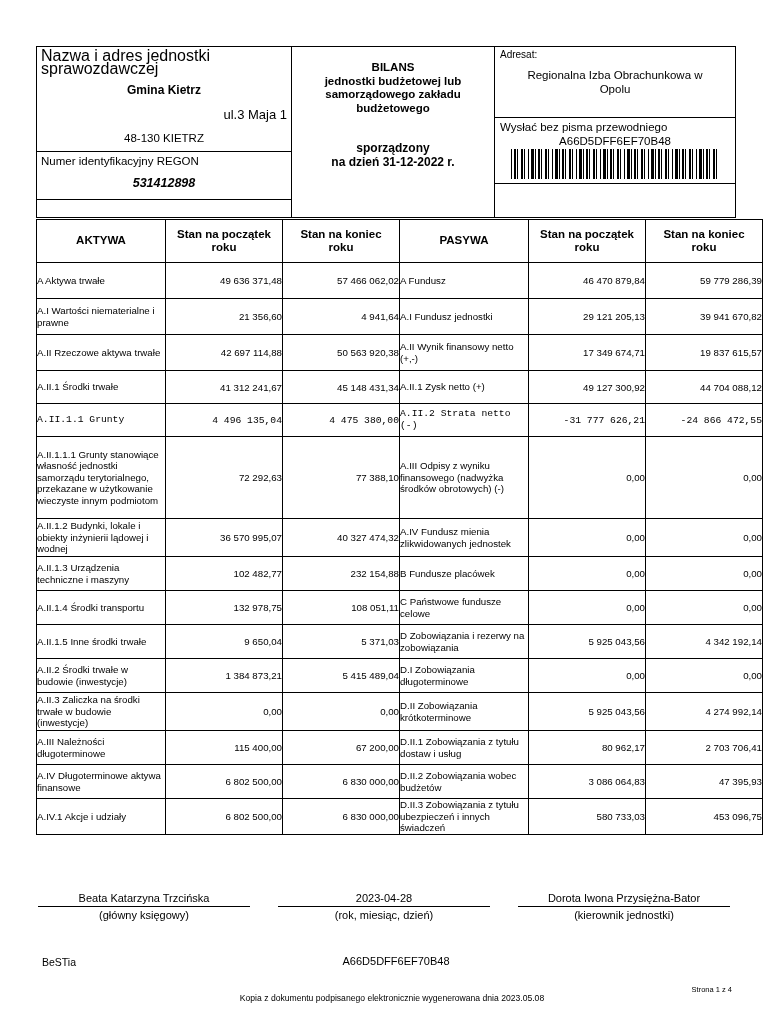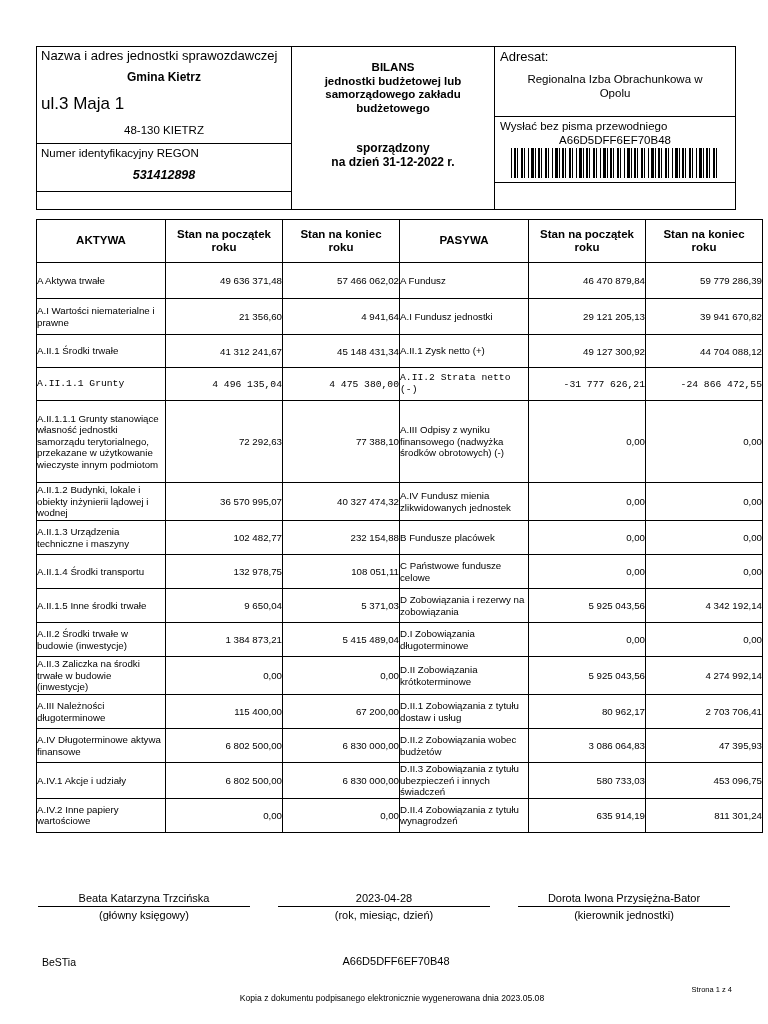--- a/index.html
+++ b/index.html
@@ -39,33 +39,33 @@
   table.header-table td {
     border: 1.3px solid #000;
     vertical-align: top;
     padding: 0;
   }
   .hdr-unit      { width: 254px; }
   .hdr-title     { width: 202px; }
   .hdr-addr      { width: 240px; }
 
   .unit-label {
-    font-size: 13px;
+    font-size: 16px;
     padding: 2px 3px 0 4px;
     line-height: 13px;
   }
   .unit-name {
     text-align: center;
     font-weight: bold;
     font-size: 12px;
     padding: 8px 4px 0 4px;
   }
   .unit-street {
-    text-align: left;
-    font-size: 17px;
+    text-align: right;
+    font-size: 13px;
     padding: 10px 4px 0 4px;
   }
   .unit-city {
     text-align: center;
     font-size: 11.5px;
     padding: 10px 4px 7px 4px;
   }
   .regon-label {
     font-size: 11.5px;
     padding: 2px 3px 0 4px;
@@ -88,21 +88,21 @@
     padding: 14px 6px 0 6px;
   }
   .title-sub {
     text-align: center;
     font-weight: bold;
     font-size: 12px;
     line-height: 14px;
     padding: 26px 6px 10px 6px;
   }
   .addr-label {
-    font-size: 13px;
+    font-size: 10px;
     padding: 2px 3px 0 5px;
   }
   .addr-value {
     text-align: center;
     font-size: 11.5px;
     line-height: 14px;
     padding: 8px 10px 10px 10px;
   }
   .send-label {
     font-size: 11.5px;
@@ -312,20 +312,28 @@
             <td class="cell-num">59 779 286,39</td>
           </tr>
           <tr style="height: 36px;">
             <td class="cell-label">A.I Wartości niematerialne i prawne</td>
             <td class="cell-num">21 356,60</td>
             <td class="cell-num">4 941,64</td>
             <td class="cell-label">A.I Fundusz jednostki</td>
             <td class="cell-num">29 121 205,13</td>
             <td class="cell-num">39 941 670,82</td>
           </tr>
+          <tr style="height: 36px;">
+            <td class="cell-label">A.II Rzeczowe aktywa trwałe</td>
+            <td class="cell-num">42 697 114,88</td>
+            <td class="cell-num">50 563 920,38</td>
+            <td class="cell-label">A.II Wynik finansowy netto (+,-)</td>
+            <td class="cell-num">17 349 674,71</td>
+            <td class="cell-num">19 837 615,57</td>
+          </tr>
           <tr style="height: 33px;">
             <td class="cell-label">A.II.1 Środki trwałe</td>
             <td class="cell-num">41 312 241,67</td>
             <td class="cell-num">45 148 431,34</td>
             <td class="cell-label">A.II.1 Zysk netto (+)</td>
             <td class="cell-num">49 127 300,92</td>
             <td class="cell-num">44 704 088,12</td>
           </tr>
           <tr style="height: 33px; font-family: Liberation Mono, monospace;">
             <td class="cell-label">A.II.1.1 Grunty</td>
@@ -407,28 +415,20 @@
             <td class="cell-num">3 086 064,83</td>
             <td class="cell-num">47 395,93</td>
           </tr>
           <tr style="height: 34px;">
             <td class="cell-label">A.IV.1 Akcje i udziały</td>
             <td class="cell-num">6 802 500,00</td>
             <td class="cell-num">6 830 000,00</td>
             <td class="cell-label">D.II.3 Zobowiązania z tytułu ubezpieczeń i innych świadczeń</td>
             <td class="cell-num">580 733,03</td>
             <td class="cell-num">453 096,75</td>
-          </tr>
-          <tr style="height: 34px;">
-            <td class="cell-label">A.IV.2 Inne papiery wartościowe</td>
-            <td class="cell-num">0,00</td>
-            <td class="cell-num">0,00</td>
-            <td class="cell-label">D.II.4 Zobowiązania z tytułu wynagrodzeń</td>
-            <td class="cell-num">635 914,19</td>
-            <td class="cell-num">811 301,24</td>
           </tr>
         </tbody>
     </table>
   </div>
 
   <div class="sign-row">
     <div class="sign-col">
       <div class="sign-name">Beata Katarzyna Trzcińska</div>
       <div class="sign-rule"></div>
       <div class="sign-caption">(główny księgowy)</div>

